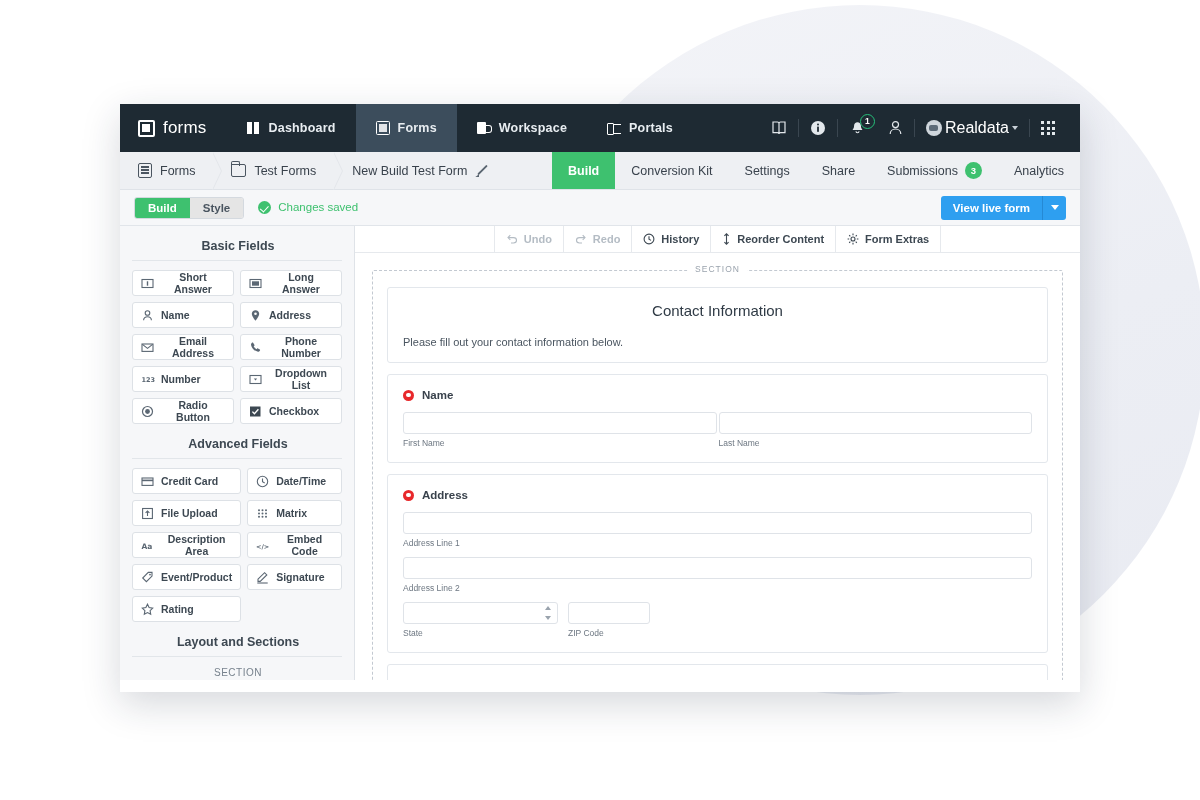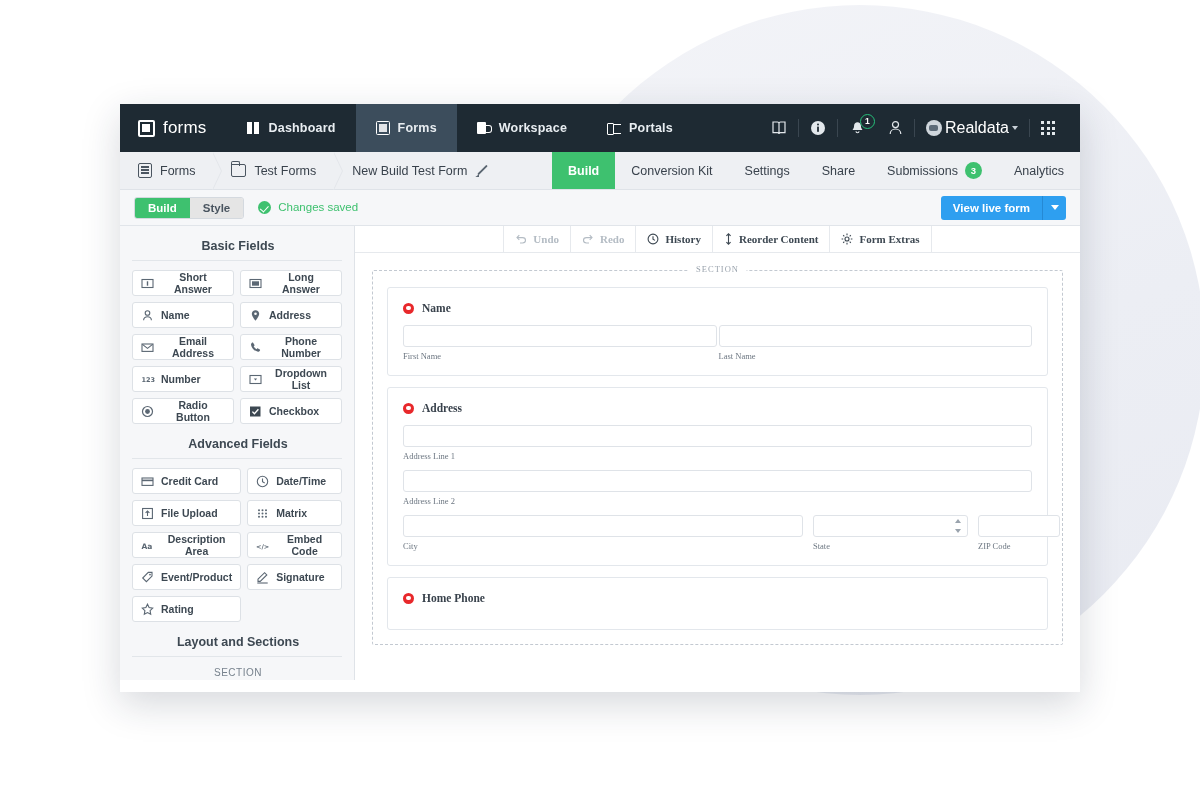--- a/index.html
+++ b/index.html
@@ -204,21 +204,21 @@
   .fbtn .fi{ width:13px;height:13px; flex:none; color:#5b6773; }
   .fbtn svg{ display:block; }
   .sb-sub{ font-size:10px; color:#77828d; letter-spacing:.5px; margin:10px 0 6px 2px; }
   .secrow{
     background:#fff; border:1px solid #dde1e6; border-radius:3px; height:25px;
     display:flex; align-items:center; gap:8px; padding:0 9px;
     font-size:10.5px; color:#3d4852; font-weight:bold; cursor:pointer;
   }
 
   
-  .canvas{ flex:1; background:#fff; position:relative; overflow:hidden;font-family:Liberation Serif, serif; }
+  .canvas{ flex:1; background:#fff; position:relative; overflow:hidden; }
   .etoolbar{
     height:27px; border-bottom:1px solid #e6e9ed; display:flex; justify-content:center;
     align-items:stretch; background:#fff;
   }
   .ebtn{
     display:flex; align-items:center; gap:6px; padding:0 11px;
     font-size:11px; font-weight:bold; color:#3d4852; cursor:pointer;
     border-left:1px solid #e6e9ed;
   }
   .ebtn:last-child{ border-right:1px solid #e6e9ed; }
@@ -642,20 +642,24 @@
                 <path d="M6 .6v1.6M6 9.8v1.6M.6 6h1.6M9.8 6h1.6M2.2 2.2l1.1 1.1M8.7 8.7l1.1 1.1M9.8 2.2L8.7 3.3M3.3 8.7L2.2 9.8" stroke="#3d4852" stroke-width="1.1"></path>
               </svg>
             <span>Form Extras</span>
           </div>
         </div>
 
         <div class="formarea">
           <div class="section-wrap">
             <span class="section-tag">SECTION</span>
 
+            <div class="fcard">
+              <div class="form-title">Contact Information</div>
+              <div class="form-desc">Please fill out your contact information below.</div>
+            </div>
 
             <div class="fcard">
               <div class="flabel">
                 <span class="req"></span>
                 <span>Name</span>
               </div>
               <div class="row2">
                 <div>
                   <div class="inp"></div>
                   <div class="sublab">First Name</div>
@@ -674,24 +678,20 @@
               </div>
               <div>
                 <div class="inp"></div>
                 <div class="sublab">Address Line 1</div>
               </div>
               <div style="margin-top:9px;">
                 <div class="inp"></div>
                 <div class="sublab">Address Line 2</div>
               </div>
               <div class="addr-row">
-                <div class="c-city">
-                  <div class="inp"></div>
-                  <div class="sublab">City</div>
-                </div>
                 <div class="c-state">
                   <div class="inp"></div>
                   <span class="spin">
                       <i class="up"></i>
                       <i class="dn"></i>
                     </span>
                   <div class="sublab">State</div>
                 </div>
                 <div class="c-zip">
                   <div class="inp"></div>

